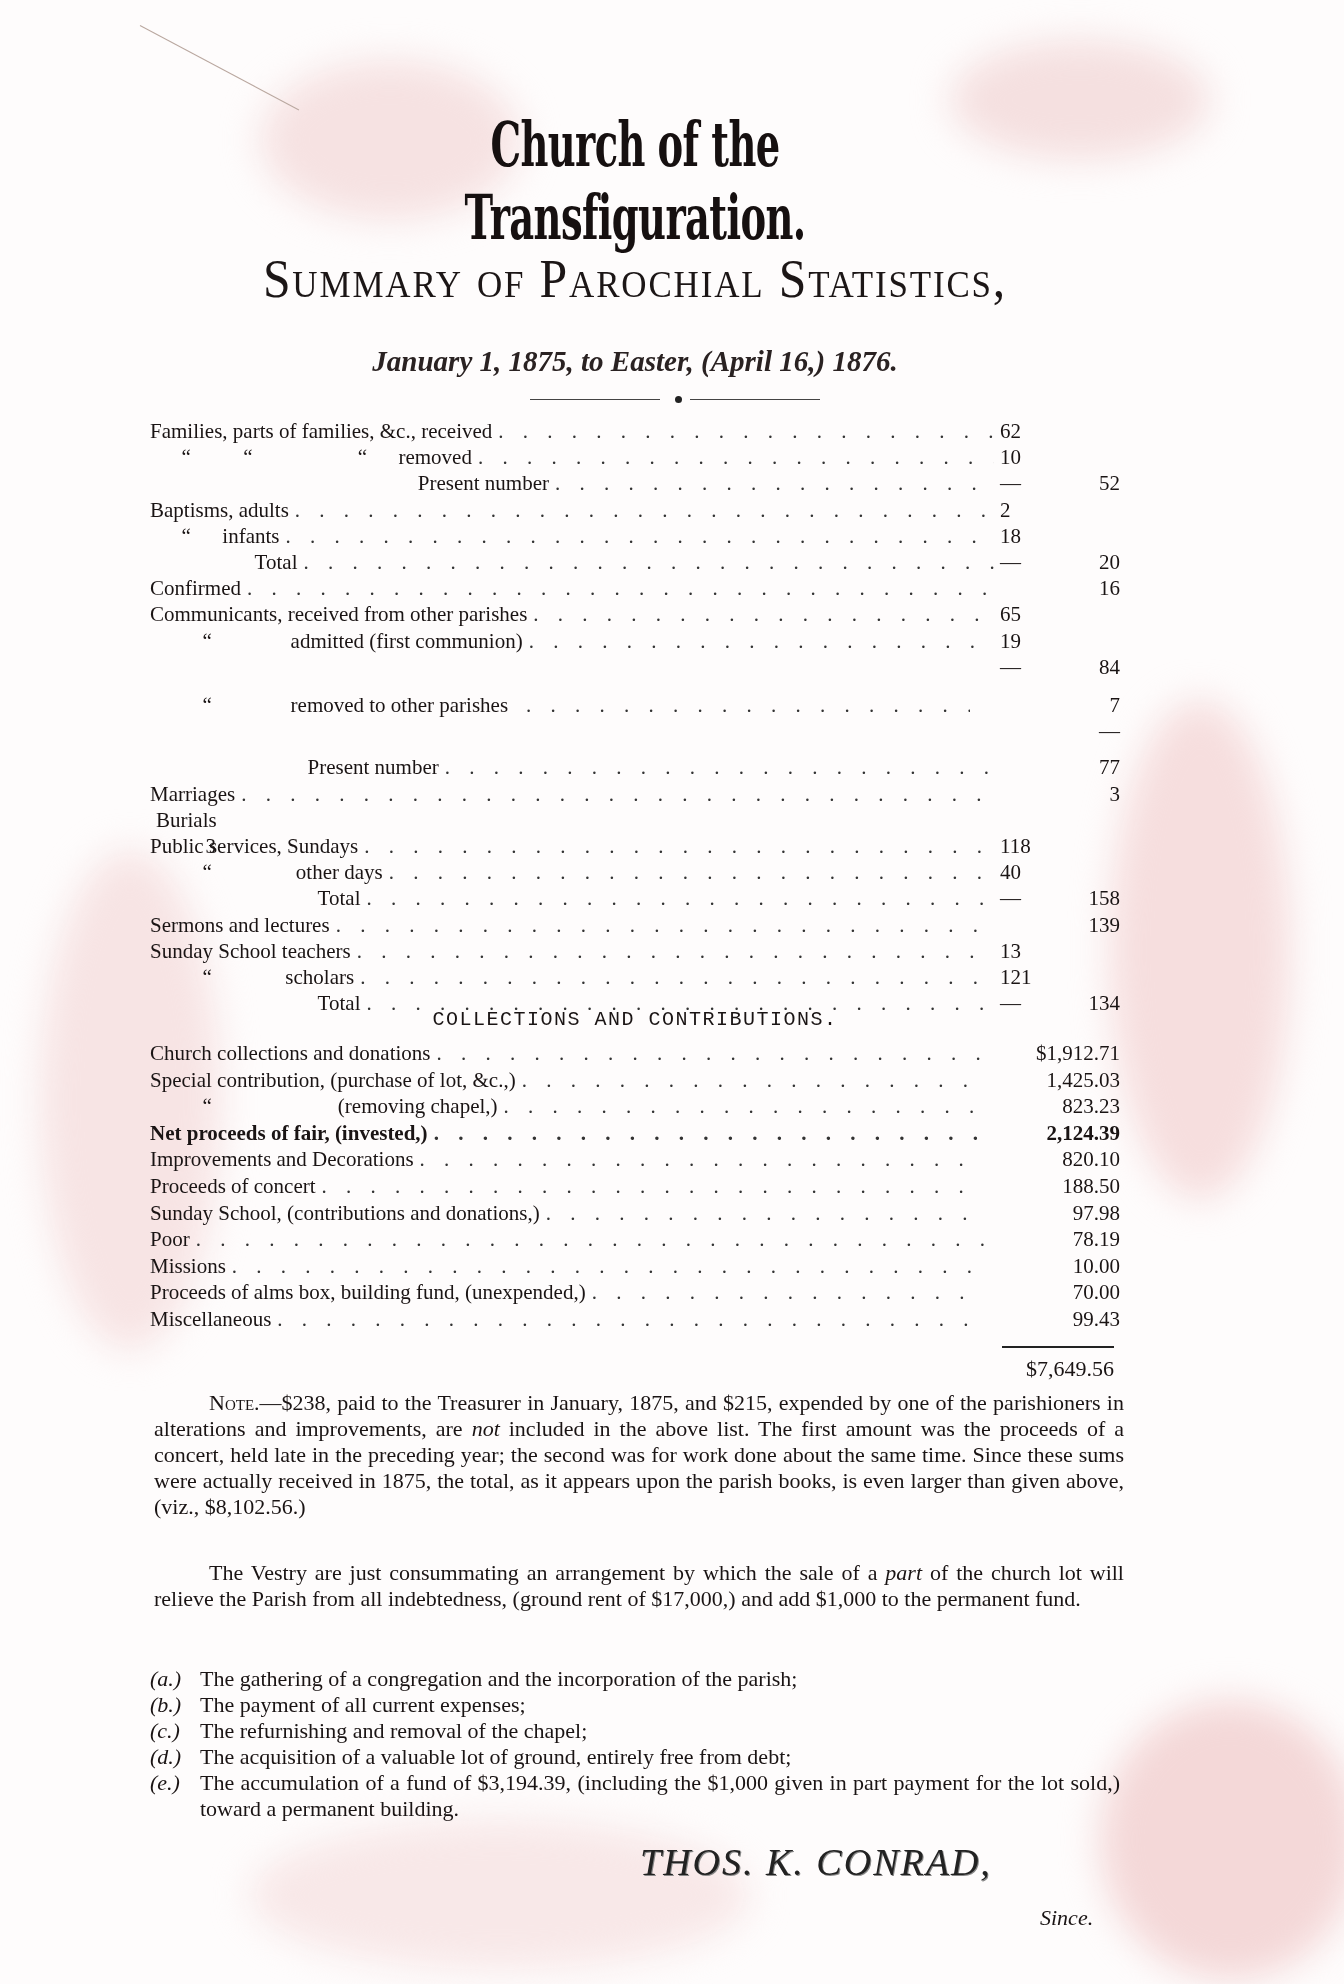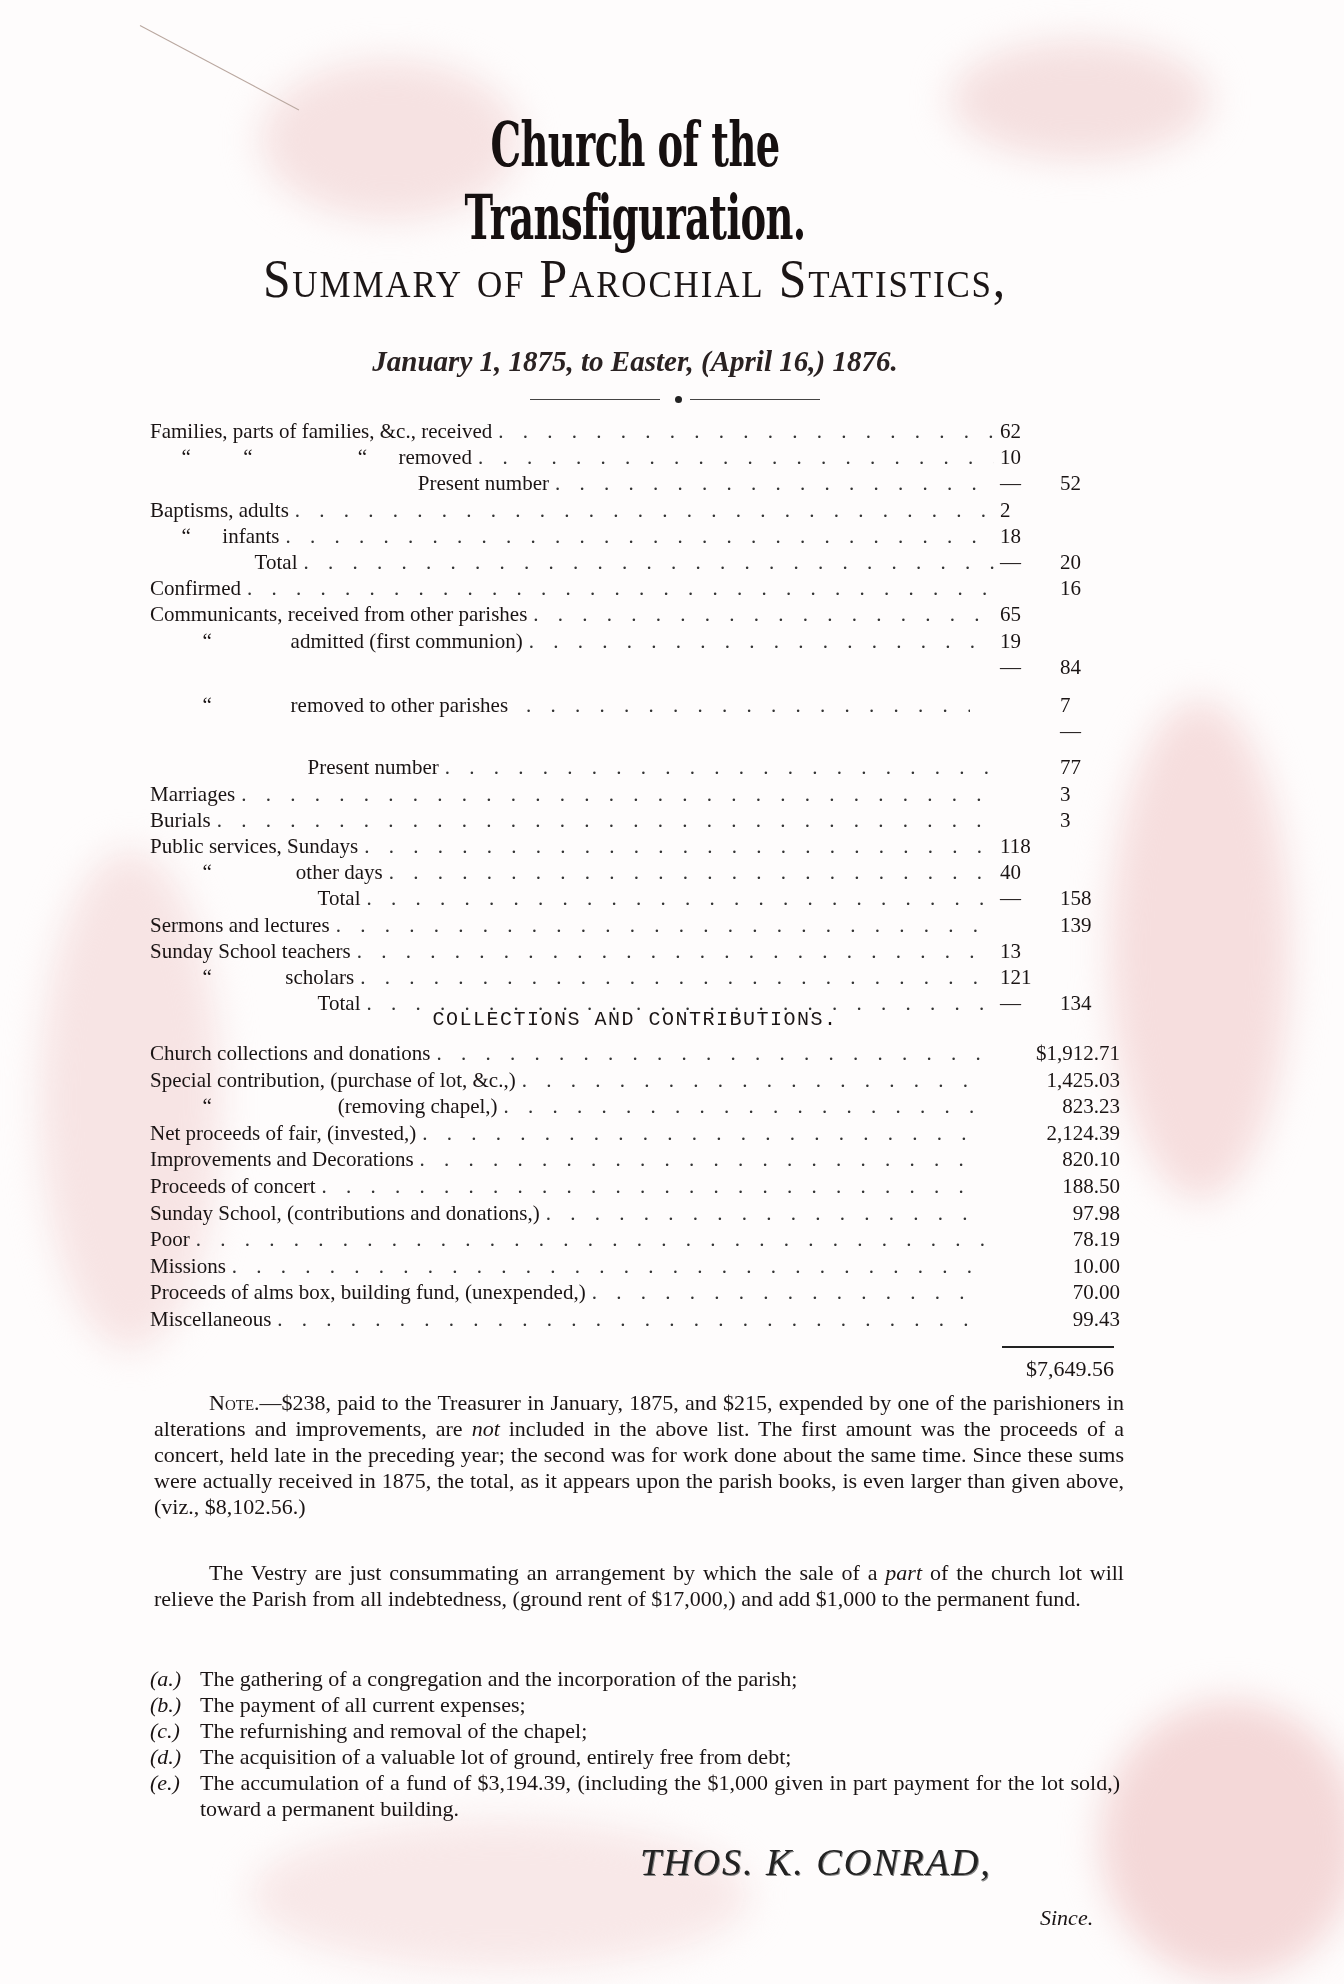--- a/index.html
+++ b/index.html
@@ -31,21 +31,21 @@
   }
   .ornament .line { position: absolute; top: 3px; height: 1px; background: #444; width: 130px; }
   .ornament .dot { position: absolute; top: 0; left: 145px; width: 7px; height: 7px; border-radius: 50%; background: #222; }
   .row {
     position: absolute; left: 0; width: 970px; height: 26px;
     font-size: 21px; line-height: 26px; display: flex; align-items: baseline;
   }
   .row .label { white-space: pre; }
   .row .leader { flex: 1; overflow: hidden; white-space: nowrap; letter-spacing: 7px; color: #333; margin: 0 6px; }
   .row .v1 { width: 60px; text-align: left; }
-  .row .v2 { width: 60px; }
+  .row .v2 { width: 60px; text-align: right; }
   .money .v1 { width: 130px; text-align: right; }
   .heading2 {
     position: absolute; top: 1008px; left: 0; width: 970px; text-align: center;
     font-family: Liberation Mono, monospace; font-size: 20px; letter-spacing: 1.5px;
   }
   .rule { position: absolute; height: 2px; background: #222; }
   .para {
     position: absolute; left: 4px; width: 970px; font-size: 22px; line-height: 26px;
     text-align: justify;
   }
@@ -159,21 +159,21 @@
         <span class="leader">. . . . . . . . . . . . . . . . . . . . . . . . . . . . . . . . . . . . . . . . . . . . . . . .</span>
         <span class="v1"></span>
         <span class="v2">77</span>
       </div>
       <div class="row" style="top: 780.6px;">
         <span class="label">Marriages</span>
         <span class="leader">. . . . . . . . . . . . . . . . . . . . . . . . . . . . . . . . . . . . . . . . . . . . . . . .</span>
         <span class="v1"></span>
         <span class="v2">3</span>
       </div>
-      <div class="row" style="top: 806.8px;">
+      <div class="row" style="top: 806.8px; flex-direction: column;">
         <span class="label">Burials</span>
         <span class="leader">. . . . . . . . . . . . . . . . . . . . . . . . . . . . . . . . . . . . . . . . . . . . . . . .</span>
         <span class="v1"></span>
         <span class="v2">3</span>
       </div>
       <div class="row" style="top: 833px;">
         <span class="label">Public services, Sundays</span>
         <span class="leader">. . . . . . . . . . . . . . . . . . . . . . . . . . . . . . . . . . . . . . . . . . . . . . . .</span>
         <span class="v1">118</span>
         <span class="v2"></span>
@@ -226,21 +226,21 @@
       <div class="row money" style="top: 1066.6px;">
         <span class="label">Special contribution, (purchase of lot, &amp;c.,)</span>
         <span class="leader">. . . . . . . . . . . . . . . . . . . . . . . . . . . . . . . . . . . . . . . . . . . . . . . .</span>
         <span class="v1">1,425.03</span>
       </div>
       <div class="row money" style="top: 1093.2px;">
         <span class="label">          “                        (removing chapel,)</span>
         <span class="leader">. . . . . . . . . . . . . . . . . . . . . . . . . . . . . . . . . . . . . . . . . . . . . . . .</span>
         <span class="v1">823.23</span>
       </div>
-      <div class="row money" style="top: 1119.8px;">
+      <div class="row money" style="top: 1119.8px; font-weight: bold;">
         <span class="label">Net proceeds of fair, (invested,)</span>
         <span class="leader">. . . . . . . . . . . . . . . . . . . . . . . . . . . . . . . . . . . . . . . . . . . . . . . .</span>
         <span class="v1">2,124.39</span>
       </div>
       <div class="row money" style="top: 1146.4px;">
         <span class="label">Improvements and Decorations</span>
         <span class="leader">. . . . . . . . . . . . . . . . . . . . . . . . . . . . . . . . . . . . . . . . . . . . . . . .</span>
         <span class="v1">820.10</span>
       </div>
       <div class="row money" style="top: 1173px;">

